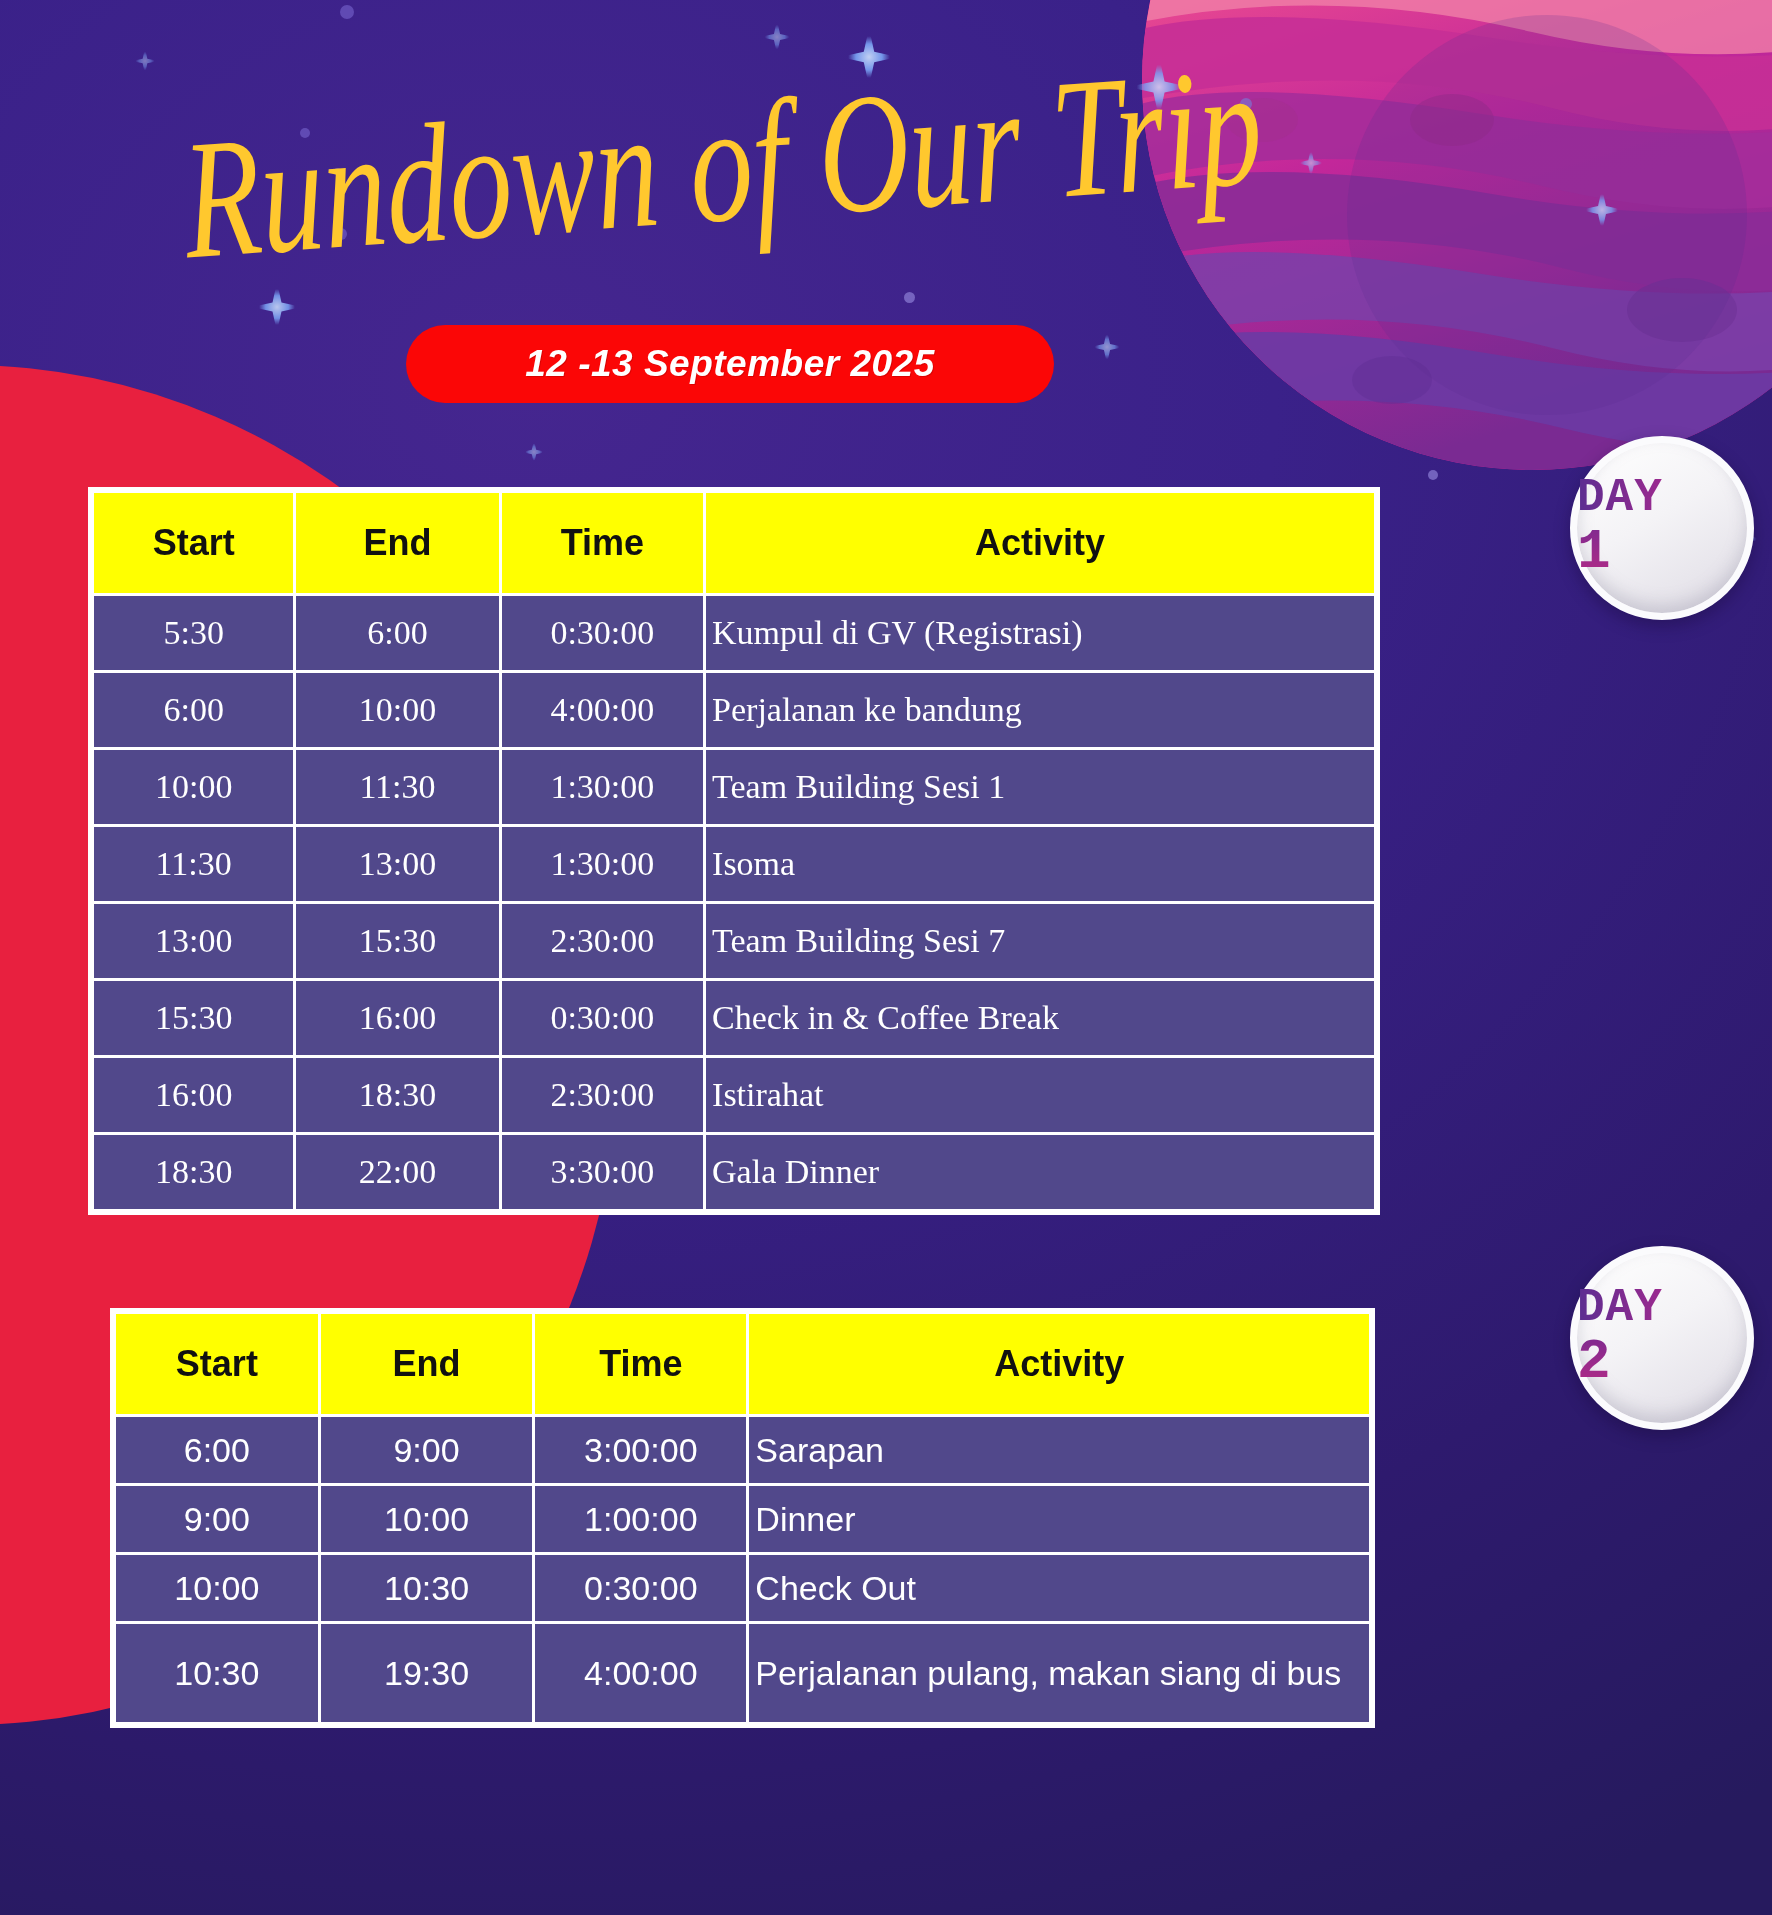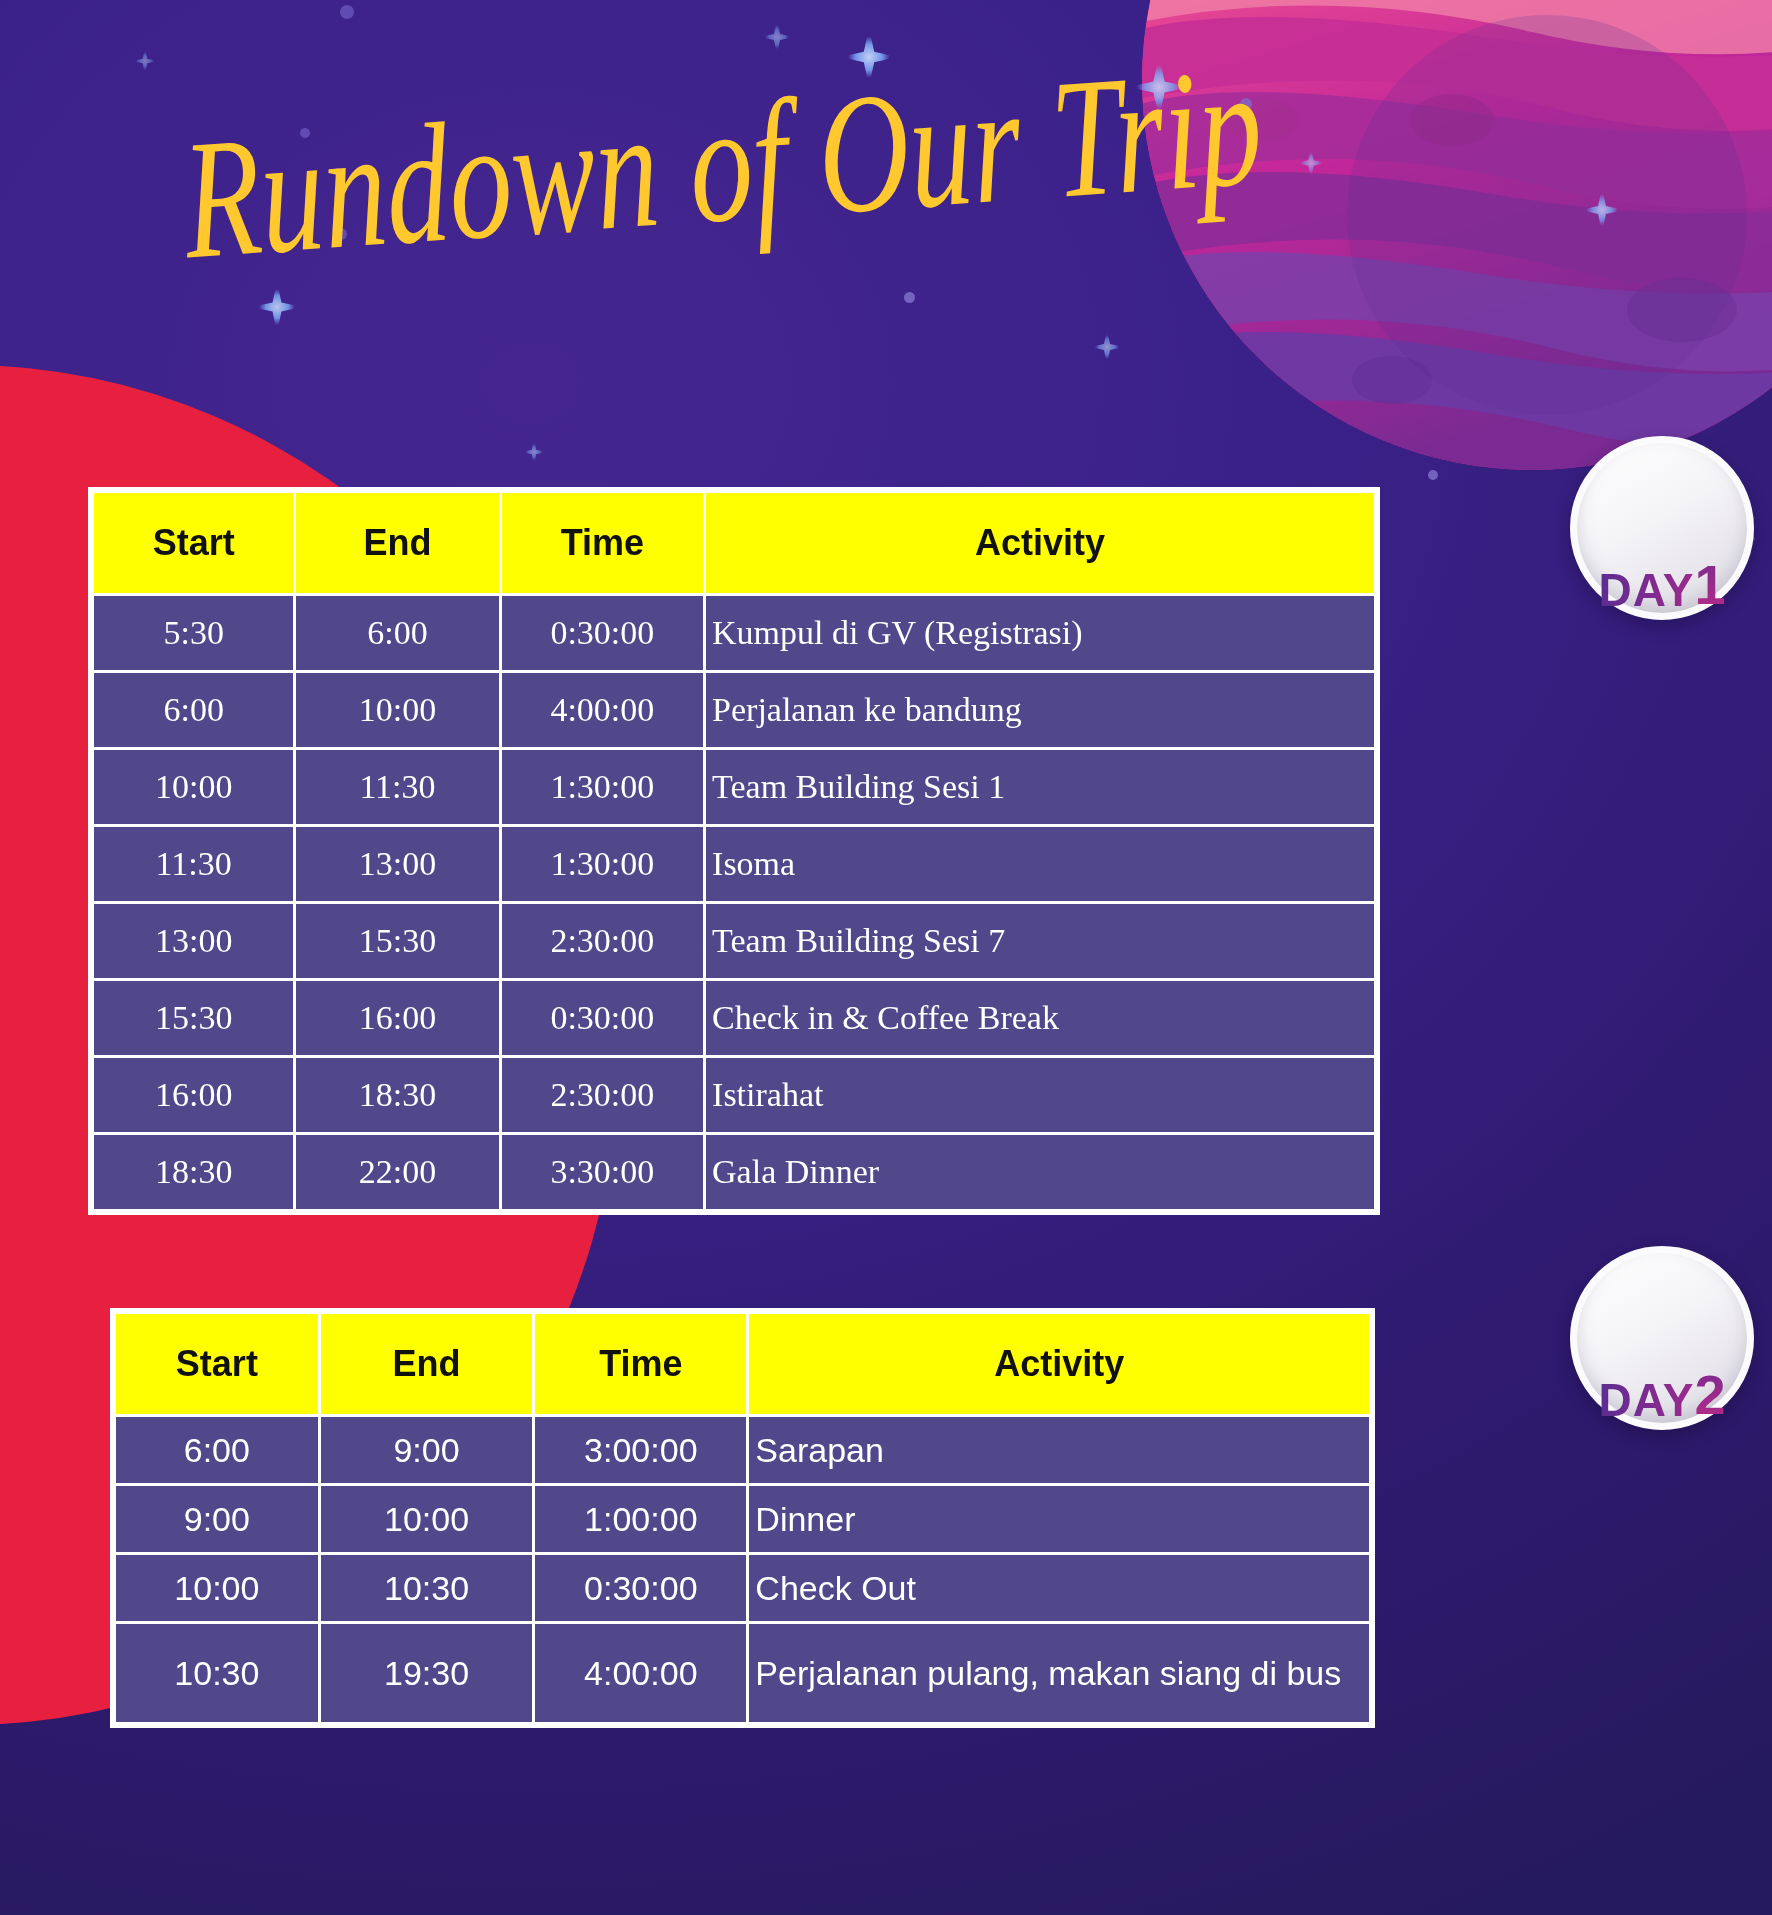--- a/index.html
+++ b/index.html
@@ -119,22 +119,22 @@
   #table2 tbody tr:last-child td { height: 98px; }
 
   
   .day-badge {
     position: absolute; z-index: 7;
     width: 184px; height: 184px;
     border-radius: 50%;
     background: linear-gradient(150deg,#ffffff 0%,#f4f3f6 45%,#dedbe4 100%);
     border: 7px solid #fbfbfd;
     box-shadow: 0 6px 16px rgba(20,5,50,.35), inset 0 -8px 16px rgba(150,145,165,.35);
-    display: flex; flex-direction: row;
-    align-items: flex-end; justify-content: center;
+    display: flex; flex-direction: column;
+    align-items: flex-start; justify-content: center; font-family: Liberation Mono, monospace;
   }
   .day-badge .dlabel {
     font-size: 46px; font-weight: bold; letter-spacing: 1px;
     line-height: .98;
     background: linear-gradient(90deg,#5b2d91 0%,#9c2a8f 100%);
     -webkit-background-clip: text; background-clip: text;
     color: transparent;
   }
   .day-badge .dnum {
     font-size: 56px; font-weight: bold; line-height: 1;
@@ -231,20 +231,23 @@
     <div class="dot" style="left:904px;  top:292px; width:11px; height:11px; background:#8d7fd6;"></div>
     <div class="dot" style="left:1428px; top:470px; width:10px; height:10px; background:#8d7fd6;"></div>
   </div>
 
   <div class="title-wrap">
     <svg width="1200" height="230" viewBox="0 0 1200 230" role="img">
       <text id="title-text" x="600" y="160" text-anchor="middle" font-family="Liberation Serif, serif" font-size="170" font-style="italic" font-weight="400" fill="#ffc82e" transform="rotate(-4 600 140)" textLength="1080" lengthAdjust="spacingAndGlyphs">Rundown of Our Trip</text>
     </svg>
   </div>
 
+  <div class="date-badge">
+    <span>12 -13 September 2025</span>
+  </div>
 
   <table class="sched" id="table1">
     <thead>
       <tr>
         <th class="c-start">Start</th>
         <th class="c-end">End</th>
         <th class="c-time">Time</th>
         <th class="c-act activity">Activity</th>
       </tr>
     </thead>

